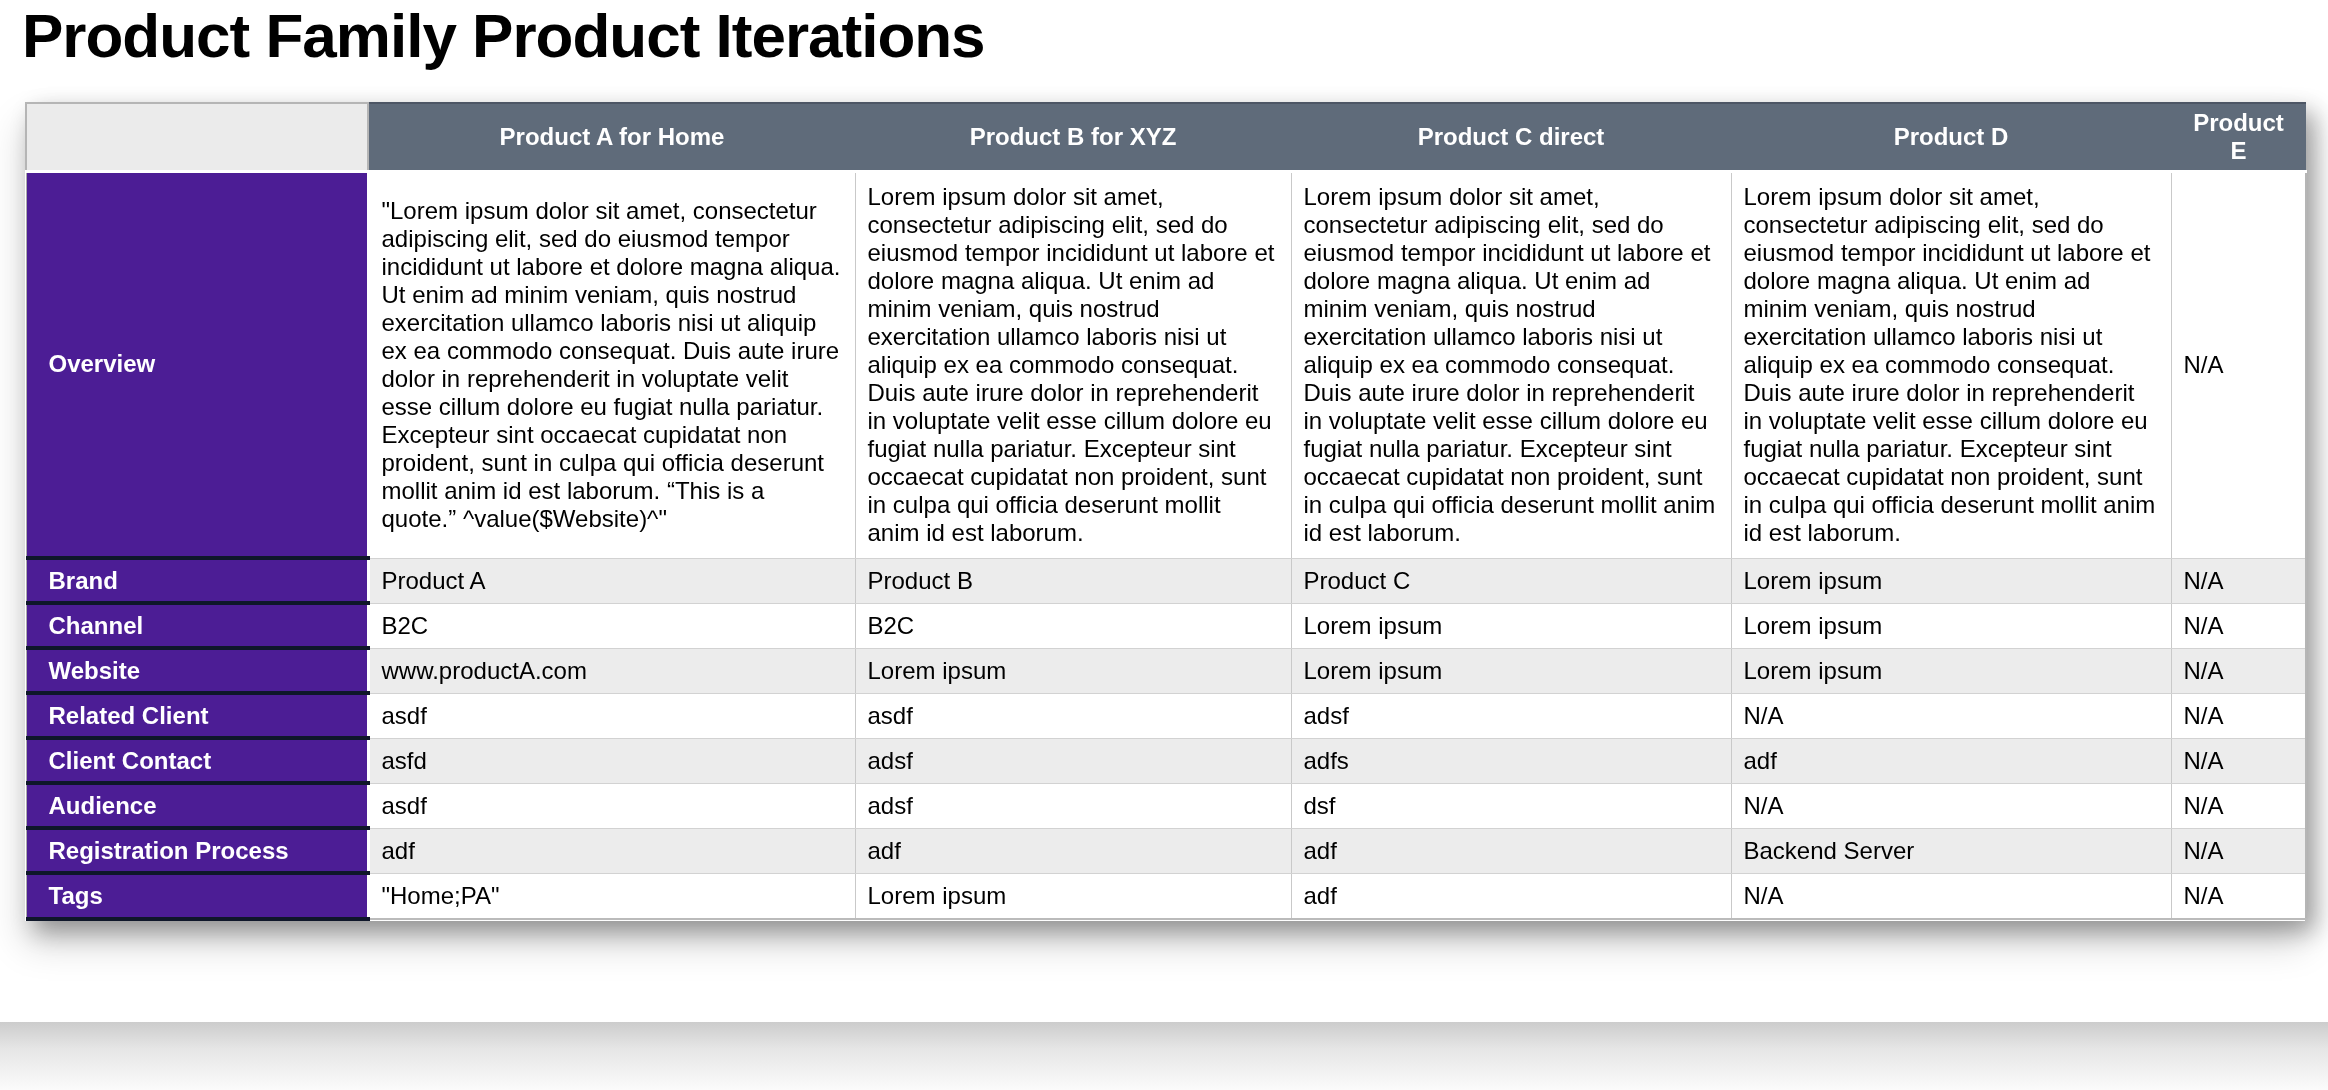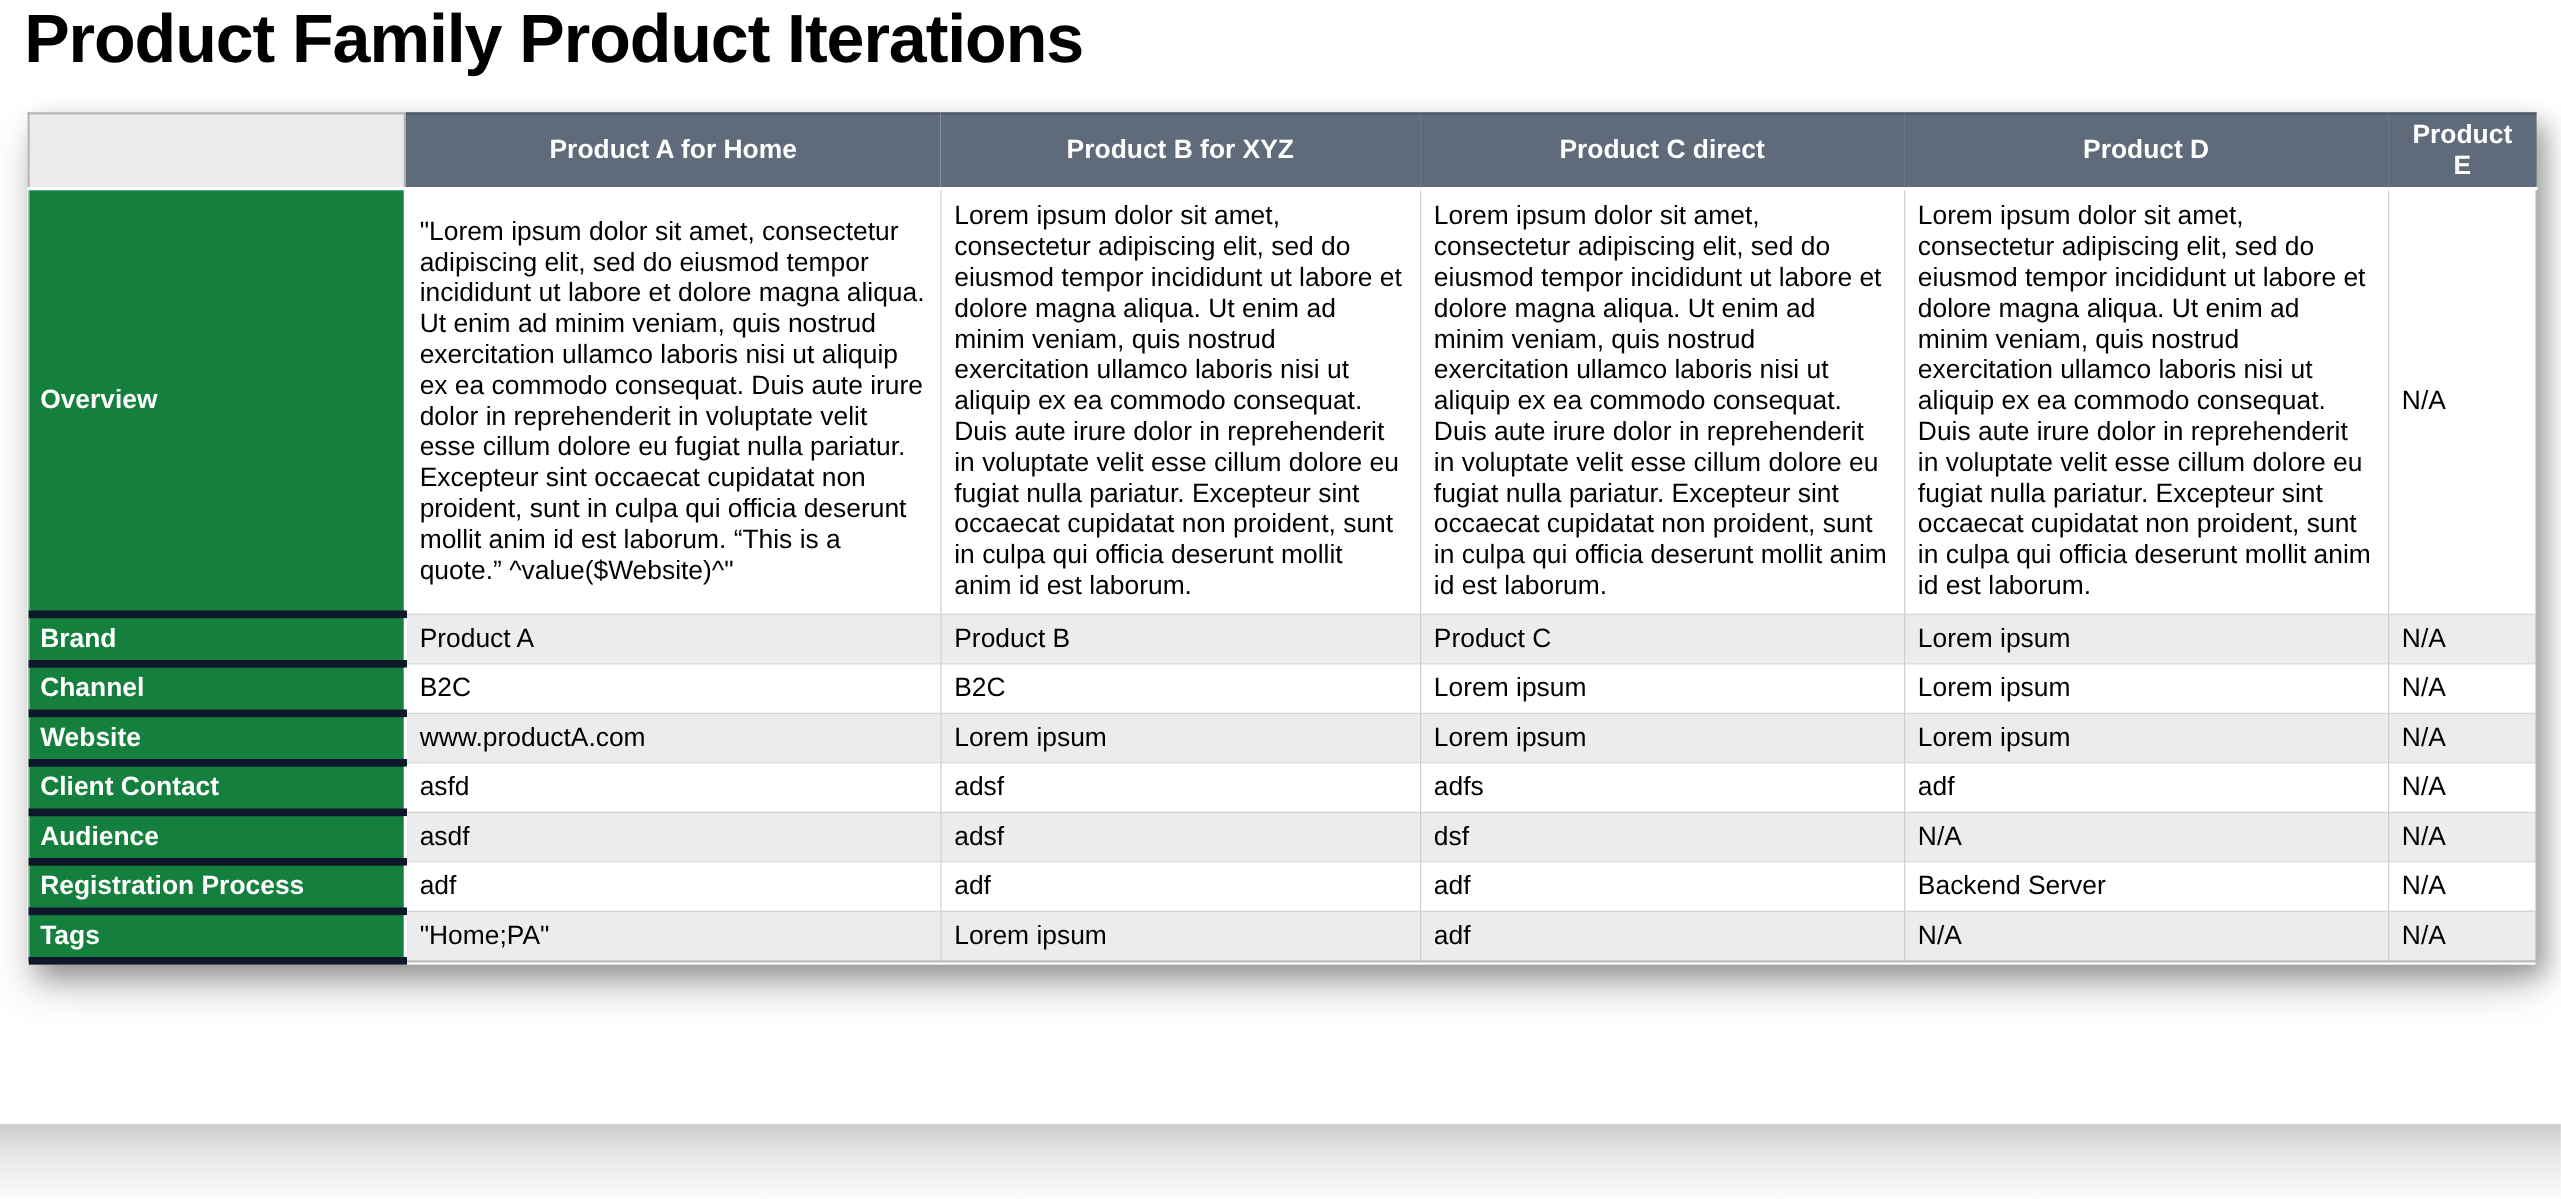--- a/index.html
+++ b/index.html
@@ -55,30 +55,30 @@
     border-bottom: 3px solid #ffffff;
   }
   thead th.corner {
     background: #ebebeb;
     border: 2px solid #b5b5b5;
     border-bottom: 3px solid #ffffff;
   }
   tbody tr { height: 40px; }
   tbody tr.overview-row { height: 387px; }
   tbody th.rowlabel {
-    background: #15803d;
+    background: #4c1d95;
     color: #ffffff;
     font-size: 24px;
     font-weight: 700;
     text-align: left;
     vertical-align: middle;
-    padding: 0 12px 0 10px;
+    padding: 0 12px 0 22px;
     border-left: 1px solid #aaaaaa;
     border-right: 3px solid #ffffff;
-    border-bottom: 7px solid #0f172a;
+    border-bottom: 4px solid #0f172a;
   }
   tbody td {
     background: #ffffff;
     color: #000000;
     font-size: 24px;
     line-height: 28px;
     text-align: left;
     vertical-align: middle;
     padding: 8px 12px;
     border-right: 1px solid #c9c9c9;
@@ -143,20 +143,28 @@
       </tr>
       <tr>
         <th class="rowlabel">Website</th>
         <td>www.productA.com</td>
         <td>Lorem ipsum</td>
         <td>Lorem ipsum</td>
         <td>Lorem ipsum</td>
         <td>N/A</td>
       </tr>
       <tr>
+        <th class="rowlabel">Related Client</th>
+        <td>asdf</td>
+        <td>asdf</td>
+        <td>adsf</td>
+        <td>N/A</td>
+        <td>N/A</td>
+      </tr>
+      <tr>
         <th class="rowlabel">Client Contact</th>
         <td>asfd</td>
         <td>adsf</td>
         <td>adfs</td>
         <td>adf</td>
         <td>N/A</td>
       </tr>
       <tr>
         <th class="rowlabel">Audience</th>
         <td>asdf</td>

